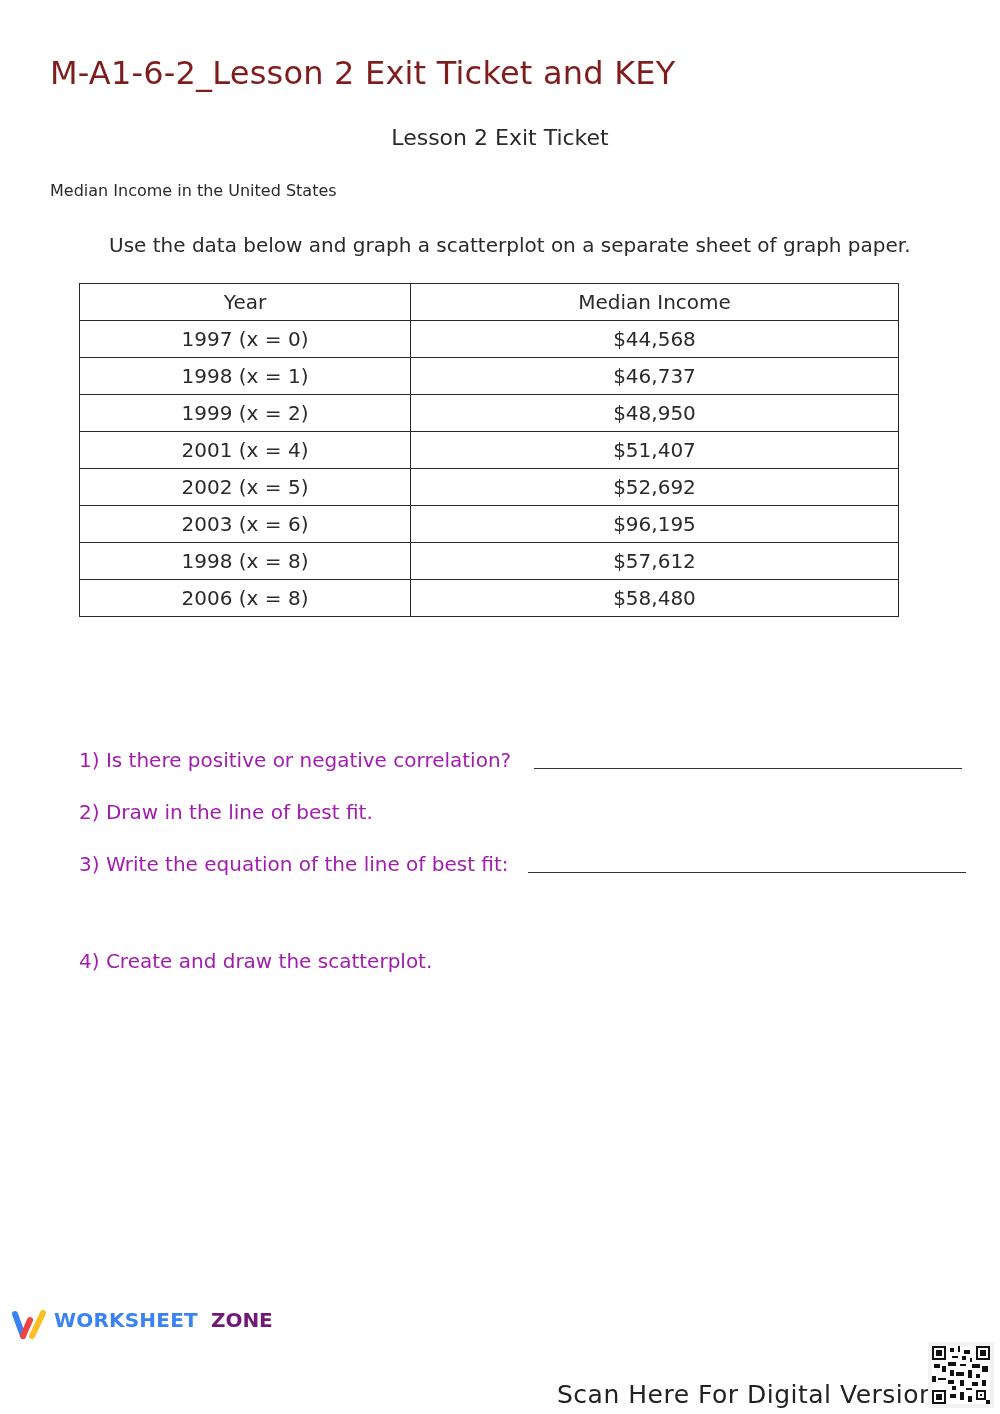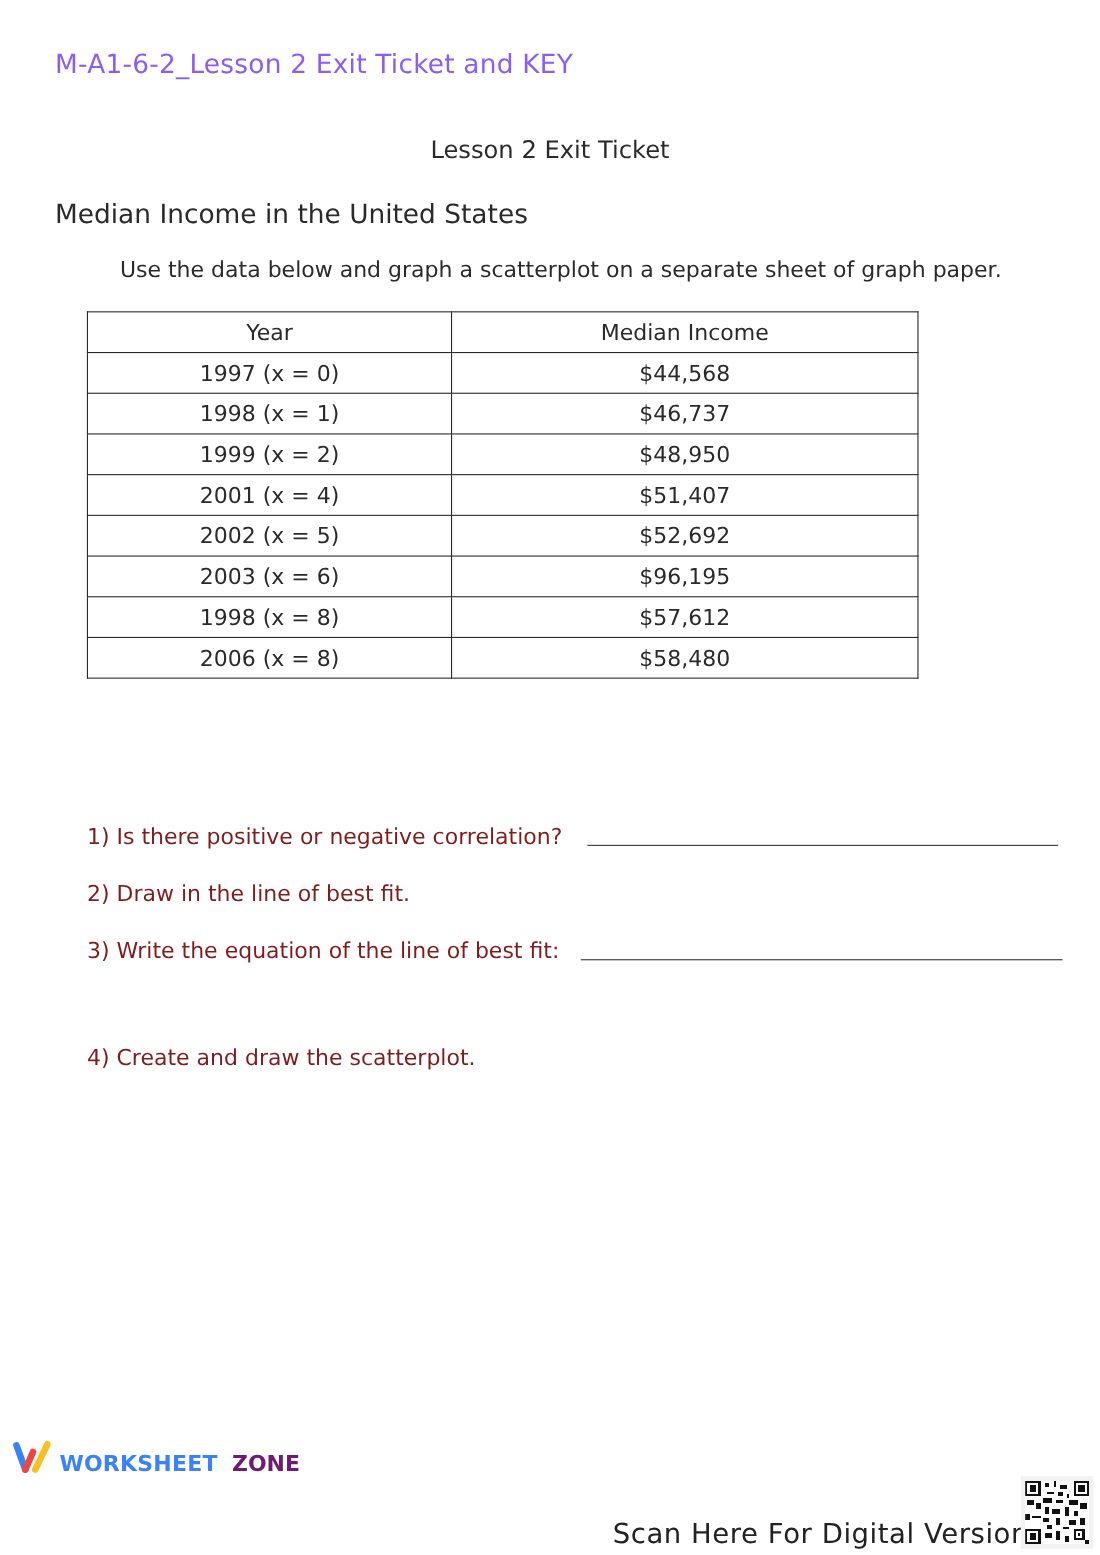--- a/index.html
+++ b/index.html
@@ -1,52 +1,52 @@
 <!DOCTYPE html>
 <html><head>
   <meta charset="utf-8">
   <style>
     html, body { margin: 0; padding: 0; background: #ffffff; }
     body {
       width: 1000px; height: 1414px; position: relative; overflow: hidden;
       font-family: "DejaVu Sans", sans-serif; color: #222222;
     }
     .doc-header {
-      position: absolute; left: 50px; top: 44px;
-      font-size: 24px; color: #8b5cf6; letter-spacing: 0.2px;
+      position: absolute; left: 50px; top: 54px;
+      font-size: 32px; color: #7f1d1d; letter-spacing: 0.2px;
     }
     .page-title {
       position: absolute; left: 0; width: 1000px; top: 125px;
       text-align: center; font-size: 22px; color: #2a2a2a;
     }
     .subtitle {
-      position: absolute; left: 50px; top: 181px; font-size: 24px; color: #2a2a2a;
+      position: absolute; left: 50px; top: 181px; font-size: 16px; color: #2a2a2a;
     }
     .instructions {
       position: absolute; left: 109px; top: 233px; font-size: 20px; color: #2a2a2a;
     }
     table.data-table {
-      position: absolute; left: 79px; top: 283px; width: 756px;
+      position: absolute; left: 79px; top: 283px; width: 820px;
       border-collapse: collapse; font-size: 20px; color: #2a2a2a;
     }
     table.data-table th, table.data-table td {
       border: 1.5px solid #2a2a2a; height: 36px; padding: 0; text-align: center;
       font-weight: normal;
     }
     table.data-table th { font-weight: 500; }
     table.data-table col.c1 { width: 331px; }
     .questions { position: absolute; left: 79px; top: 0; width: 900px; }
     .q {
-      position: absolute; left: 0; font-size: 20px; color: #7f1d1d; white-space: nowrap;
+      position: absolute; left: 0; font-size: 20px; color: #a21caf; white-space: nowrap;
     }
     .answer-line {
       position: absolute; border-bottom: 1.5px solid #333;
     }
     .footer-logo {
-      position: absolute; left: 10px; top: 1308px; display: flex; align-items: flex-end;
+      position: absolute; left: 10px; top: 1308px; display: flex; align-items: flex-start;
     }
     .logo-text-a { color: #3b82f6; font-weight: bold; font-size: 20px; margin-left: 6px; letter-spacing: 0.2px; }
     .logo-text-b { color: #701a75; font-weight: bold; font-size: 20px; margin-left: 13px; }
     .scan-text {
       position: absolute; left: 557px; top: 1380px; font-size: 25px; color: #222; letter-spacing: 0.5px;
     }
     .qr {
       position: absolute; left: 928px; top: 1342px; width: 66px; height: 66px; background: #f2f2f2;
       display: flex; align-items: center; justify-content: center;
     }

